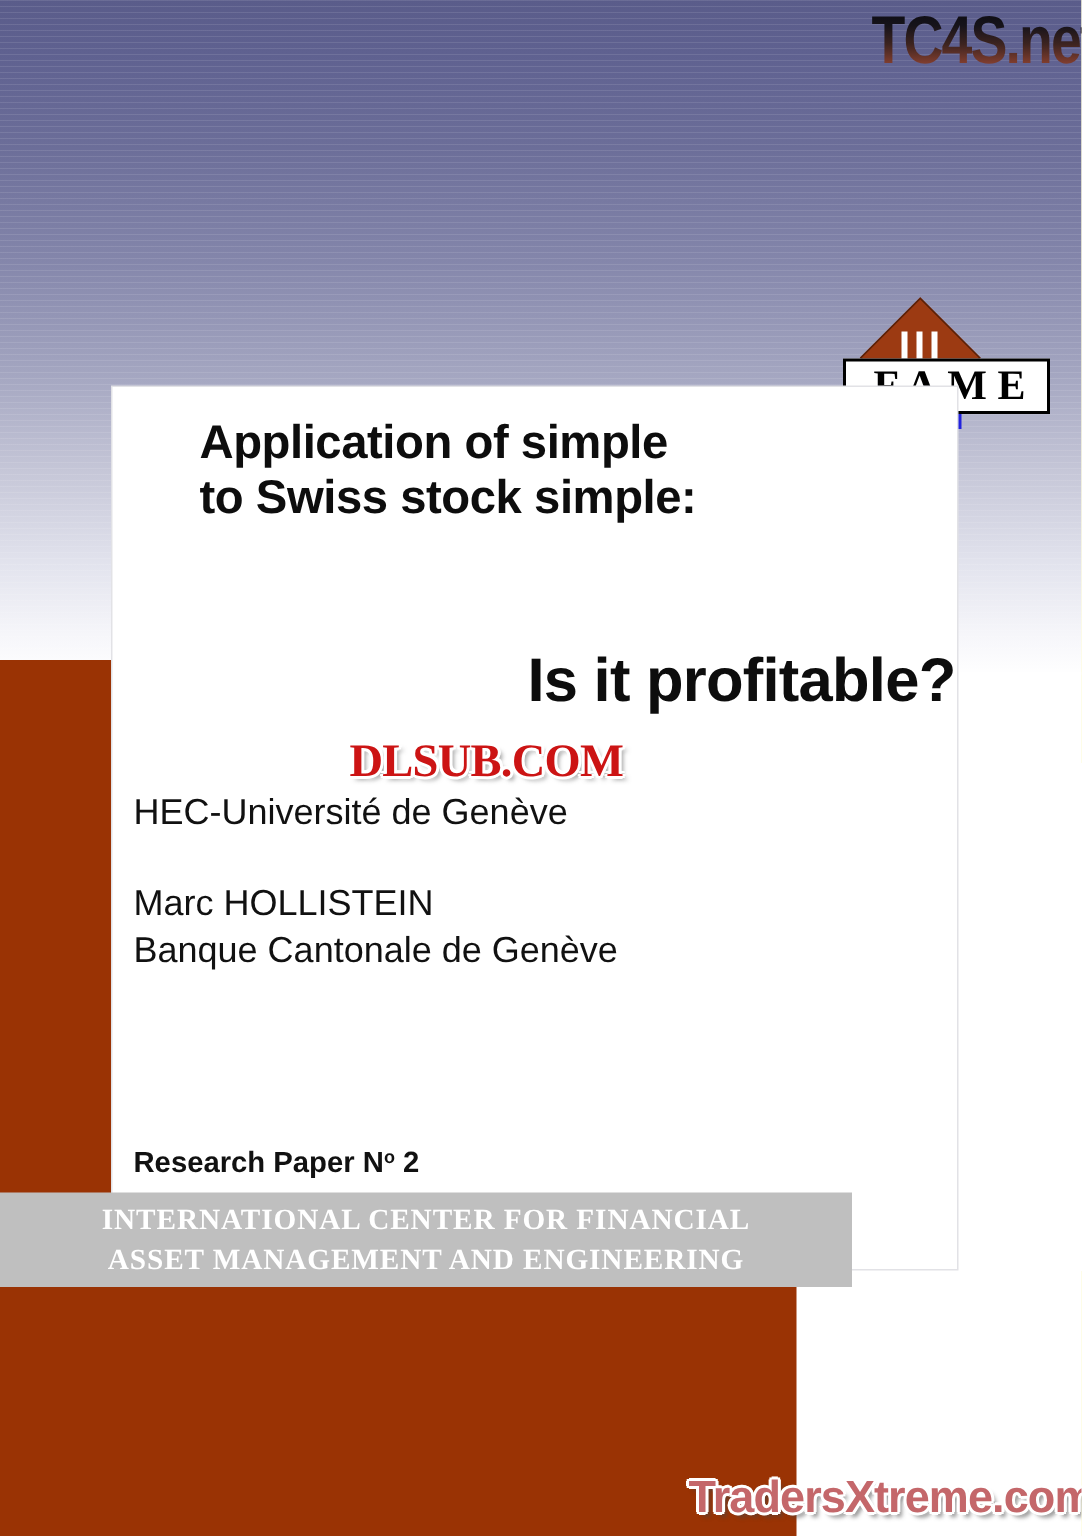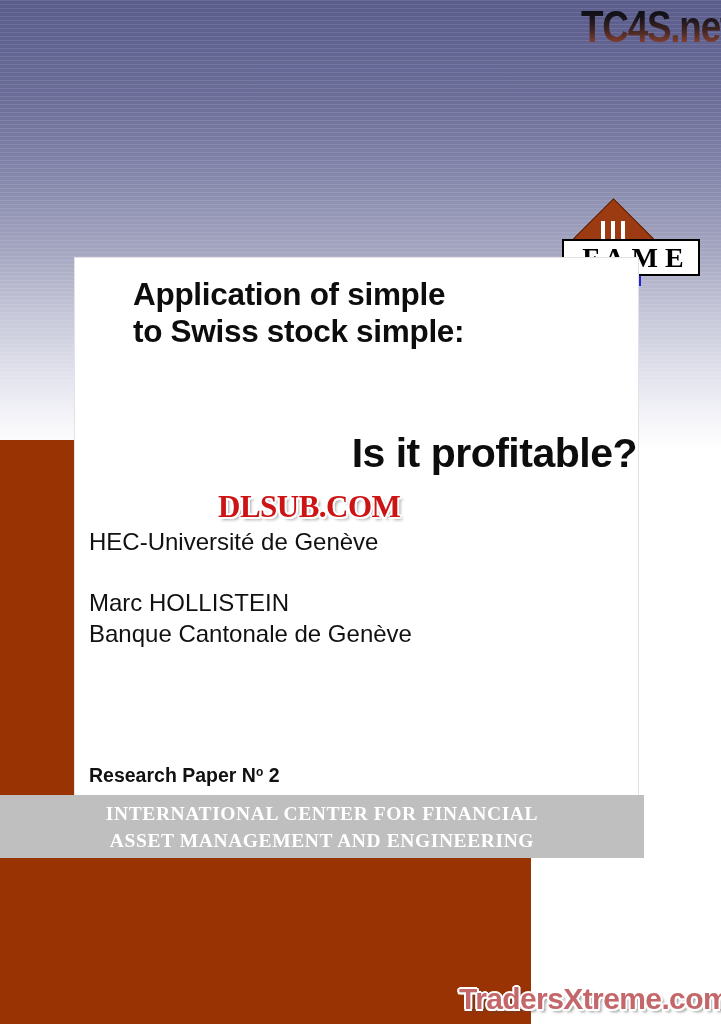--- a/index.html
+++ b/index.html
@@ -70,21 +70,21 @@
     height: 588px;
     background: #ffffff;
     box-shadow: 0 0 0 1px #e2e2e6;
   }
 
   
   #institution-banner {
     position: absolute;
     left: 0;
     top: 795px;
-    width: 644px;
+    width: 568px;
     height: 63px;
     background: #bfbfbf;
     color: #ffffff;
     font-family: "Liberation Serif", serif;
     font-weight: bold;
     font-size: 19.5px;
     line-height: 27px;
     letter-spacing: 0.6px;
     text-align: center;
     padding-top: 5px;
@@ -223,21 +223,21 @@
         #3d2420 55%, #7a3b2d 78%, #a35544 100%);
     -webkit-background-clip: text;
     background-clip: text;
     color: transparent;
     -webkit-text-fill-color: transparent;
     text-shadow: none;
     white-space: nowrap;
   }
   #watermark-center {
     position: absolute;
-    left: 218px;
+    left: 233px;
     top: 489px;
     font-family: "Liberation Serif", serif;
     font-weight: bold;
     font-size: 31px;
     letter-spacing: -0.5px;
     color: #cc1414;
     transform: scaleX(1.0);
     white-space: nowrap;
     text-shadow:
        -1.5px -1.5px 0 #ffffff,

